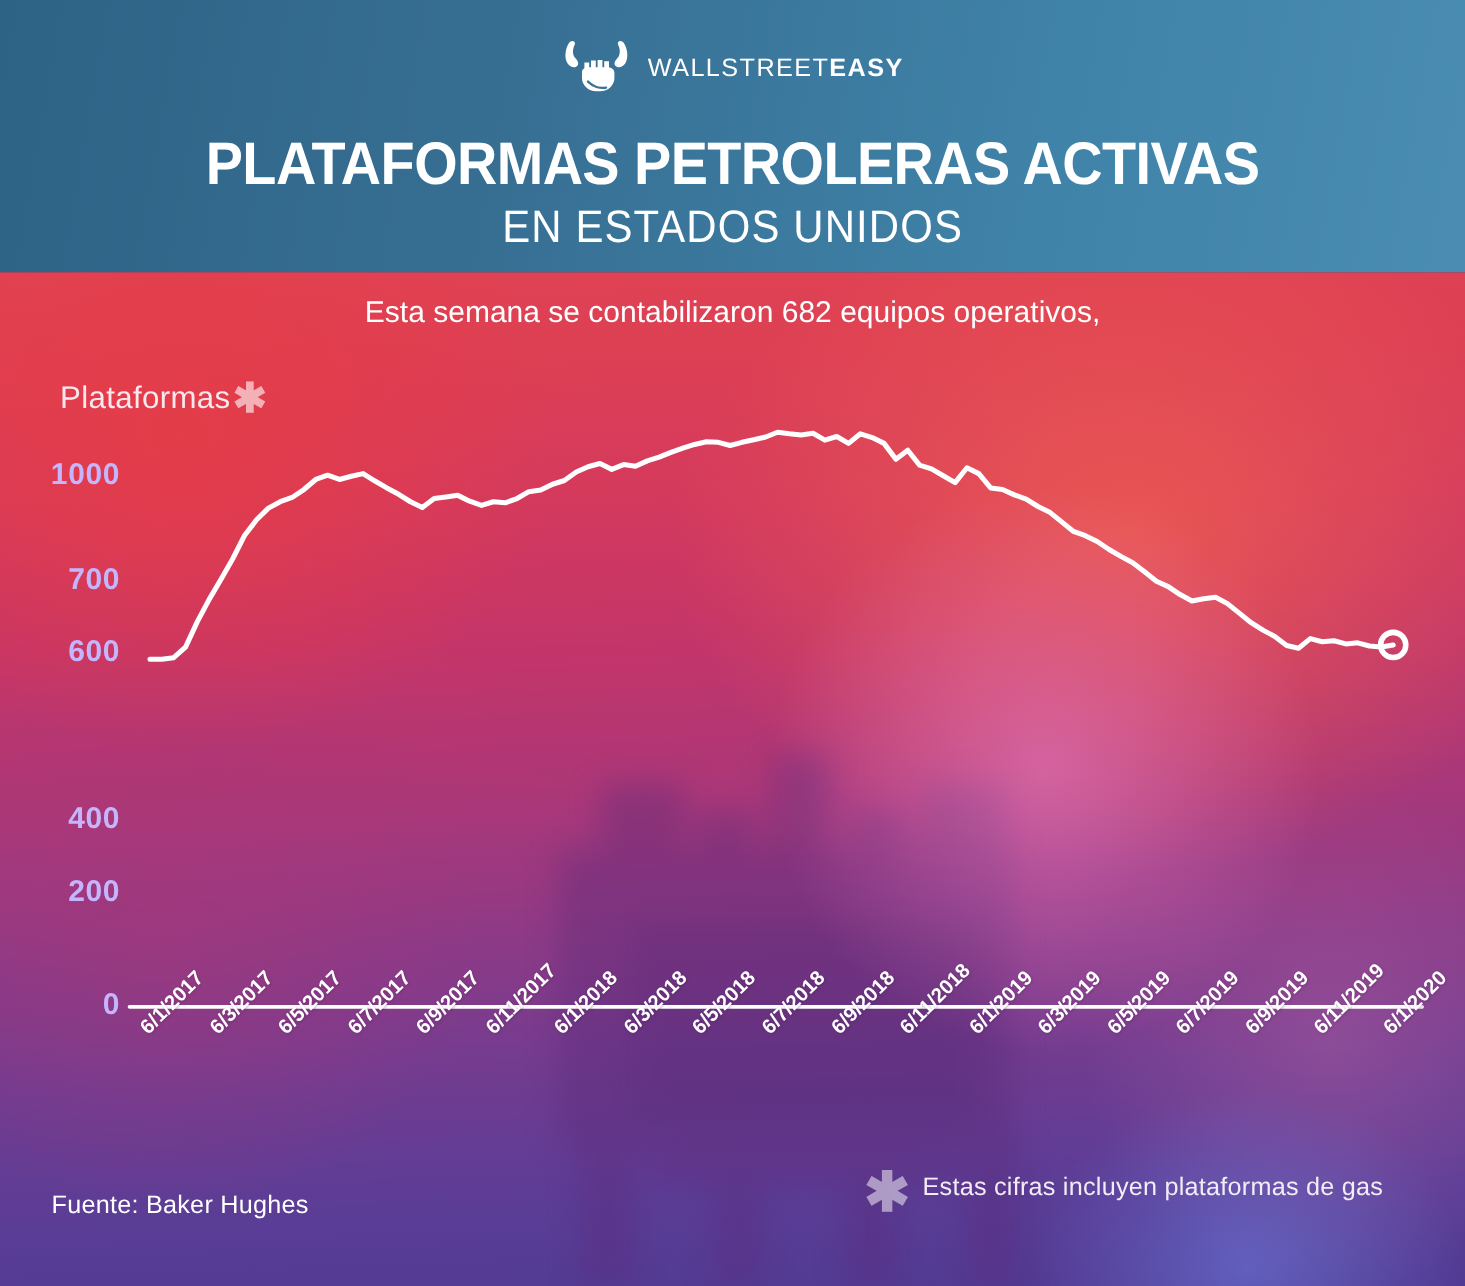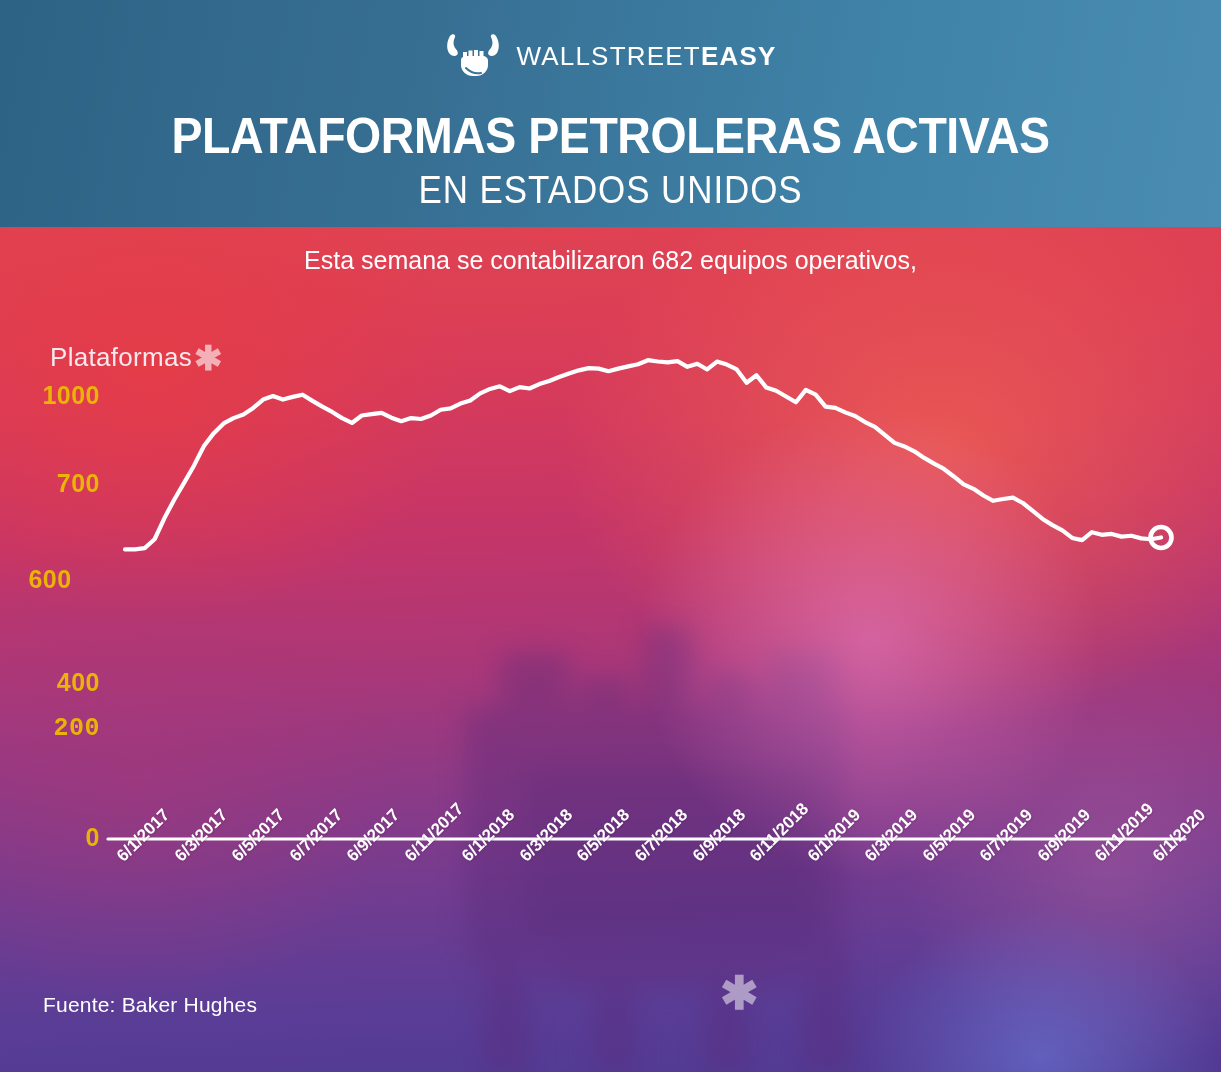--- a/index.html
+++ b/index.html
@@ -16,21 +16,21 @@
     position:absolute;left:0;top:0;width:1221px;height:227px;
     background:linear-gradient(100deg,#2d6385 0%,#376f93 35%,#4083a9 72%,#4a8cb2 100%);
     overflow:hidden;
   }
   .logo-row{
     position:absolute;left:0;top:30px;width:1221px;height:52px;
     display:flex;align-items:center;justify-content:center;gap:14px;
   }
   .logo-mark{width:58px;height:48px;display:block;}
   .logo-text{
-    font-size:26px;letter-spacing:1.2px;color:#ffffff;line-height:1;
+    font-size:21px;letter-spacing:1.2px;color:#ffffff;line-height:1;
     font-weight:400;white-space:nowrap;
   }
   .logo-text b{font-weight:700;}
   .title{
     position:absolute;left:0;top:105px;width:1221px;text-align:center;
     font-size:50px;font-weight:700;color:#ffffff;letter-spacing:-0.5px;
     transform:scaleX(0.93);transform-origin:center;
     line-height:62px;white-space:nowrap;
   }
   .subtitle-head{
@@ -89,30 +89,30 @@
 
   
   .chart{
     position:absolute;left:0;top:0;width:1221px;height:1072px;
   }
   .chart svg{display:block;}
 
   .axis-label-y{
     position:absolute;left:50px;top:316px;
     font-size:26px;font-weight:300;color:#f7e8ee;letter-spacing:0.3px;
-    display:flex;align-items:center;gap:2px;white-space:nowrap;margin-top:26px;
+    display:flex;align-items:center;gap:2px;white-space:nowrap;
   }
   .aster{
     display:inline-block;color:rgba(255,255,255,0.60);font-size:34px;
     line-height:26px;font-weight:700;
   }
 
   .ytick{
     position:absolute;right:0;
-    font-size:25px;font-weight:700;color:#eab308;text-align:right;
+    font-size:25px;font-weight:700;color:#c4b5fd;text-align:right;
     letter-spacing:0.5px;
   }
 
   .xtick{
     position:absolute;
     font-size:17px;font-weight:700;color:#ffffff;
     white-space:nowrap;
     transform:rotate(-45deg);
     transform-origin:left top;
     text-shadow:0 1px 2px rgba(70,30,70,0.30);
@@ -211,23 +211,23 @@
       <line id="axis-line" x1="108" y1="839" x2="1185" y2="839" stroke="#ffffff" stroke-width="3.2" stroke-linecap="round"></line>
 
       <polyline id="data-line" fill="none" stroke="#ffffff" stroke-width="4.2" stroke-linejoin="round" stroke-linecap="round" points="125.00,549.42 134.87,549.42 144.73,548.09 154.60,539.25 164.47,518.03 174.33,499.46 184.20,482.66 194.07,465.42 203.93,445.97 213.80,433.15 223.67,423.42 233.53,418.12 243.40,414.58 253.27,407.95 263.13,399.55 273.00,396.01 282.87,399.55 292.73,396.89 302.60,394.68 312.47,400.87 322.33,406.62 332.20,411.93 342.07,418.12 351.93,422.98 361.80,415.46 371.67,414.14 381.53,412.81 391.40,417.67 401.27,421.21 411.13,418.12 421.00,419.00 430.87,415.46 440.73,409.72 450.60,408.39 460.47,403.53 470.33,400.43 480.20,393.36 490.07,388.94 499.93,386.28 509.80,391.15 519.67,387.17 529.53,388.49 539.40,384.07 549.27,380.98 559.13,377.00 569.00,373.46 578.87,370.37 588.73,368.16 598.60,368.60 608.47,371.25 618.33,368.60 628.20,366.39 638.07,364.18 647.93,360.20 657.80,361.53 667.67,362.41 677.53,361.08 687.40,366.83 697.27,363.74 707.13,369.48 717.00,361.53 726.87,364.62 736.73,369.48 746.60,382.75 756.47,375.23 766.33,387.61 776.20,390.71 786.07,396.45 795.93,402.20 805.80,389.82 815.67,394.68 825.53,406.62 835.40,407.95 845.27,412.37 855.13,415.91 865.00,422.09 874.87,426.96 884.73,434.92 894.60,442.87 904.47,446.41 914.33,451.27 924.20,457.91 934.07,463.65 943.93,468.96 953.80,476.47 963.67,484.43 973.53,488.85 983.40,495.48 993.27,500.79 1003.13,499.02 1013.00,497.69 1022.87,503.00 1032.73,510.96 1042.60,518.92 1052.47,525.11 1062.33,530.41 1072.20,537.93 1082.07,540.14 1091.93,532.18 1101.80,534.83 1111.67,533.95 1121.53,536.60 1131.40,535.72 1141.27,538.37 1151.13,539.25 1161.00,537.48"></polyline>
 
       <circle id="end-marker" cx="1161.00" cy="537.48" r="10.5" fill="none" stroke="#ffffff" stroke-width="4.6"></circle>
     </svg>
   </div>
 
   <div id="yticks">
       <div class="ytick" style="top: 823px; left: 0px; width: 100px;">0</div>
-      <div class="ytick" style="top: 714px; left: 0px; width: 100px; font-family: Liberation Mono, monospace;">200</div>
+      <div class="ytick" style="top: 729px; left: 0px; width: 100px;">200</div>
       <div class="ytick" style="top: 668px; left: 0px; width: 100px;">400</div>
-      <div class="ytick" style="top: 565px; left: 0px; width: 100px; text-align: center;">600</div>
+      <div class="ytick" style="top: 529px; left: 0px; width: 100px;">600</div>
       <div class="ytick" style="top: 469.316px; left: 0px; width: 100px;">700</div>
       <div class="ytick" style="top: 380.895px; left: 0px; width: 100px;">1000</div>
     </div>
 
   <div id="xticks">
       <div class="xtick" style="left: 113px; top: 852px;">6/1/2017</div>
       <div class="xtick" style="left: 170.556px; top: 852px;">6/3/2017</div>
       <div class="xtick" style="left: 228.111px; top: 852px;">6/5/2017</div>
       <div class="xtick" style="left: 285.667px; top: 852px;">6/7/2017</div>
       <div class="xtick" style="left: 343.222px; top: 852px;">6/9/2017</div>
@@ -244,15 +244,16 @@
       <div class="xtick" style="left: 976.333px; top: 852px;">6/7/2019</div>
       <div class="xtick" style="left: 1033.89px; top: 852px;">6/9/2019</div>
       <div class="xtick" style="left: 1091.44px; top: 852px;">6/11/2019</div>
       <div class="xtick" style="left: 1149px; top: 852px;">6/1/2020</div>
     </div>
 
   <div class="source">Fuente: Baker Hughes</div>
 
   <div class="footnote">
     <span class="aster-big">✱</span>
+    <span>Estas cifras incluyen plataformas de gas</span>
   </div>
 
 </div>
 
 </body></html>

